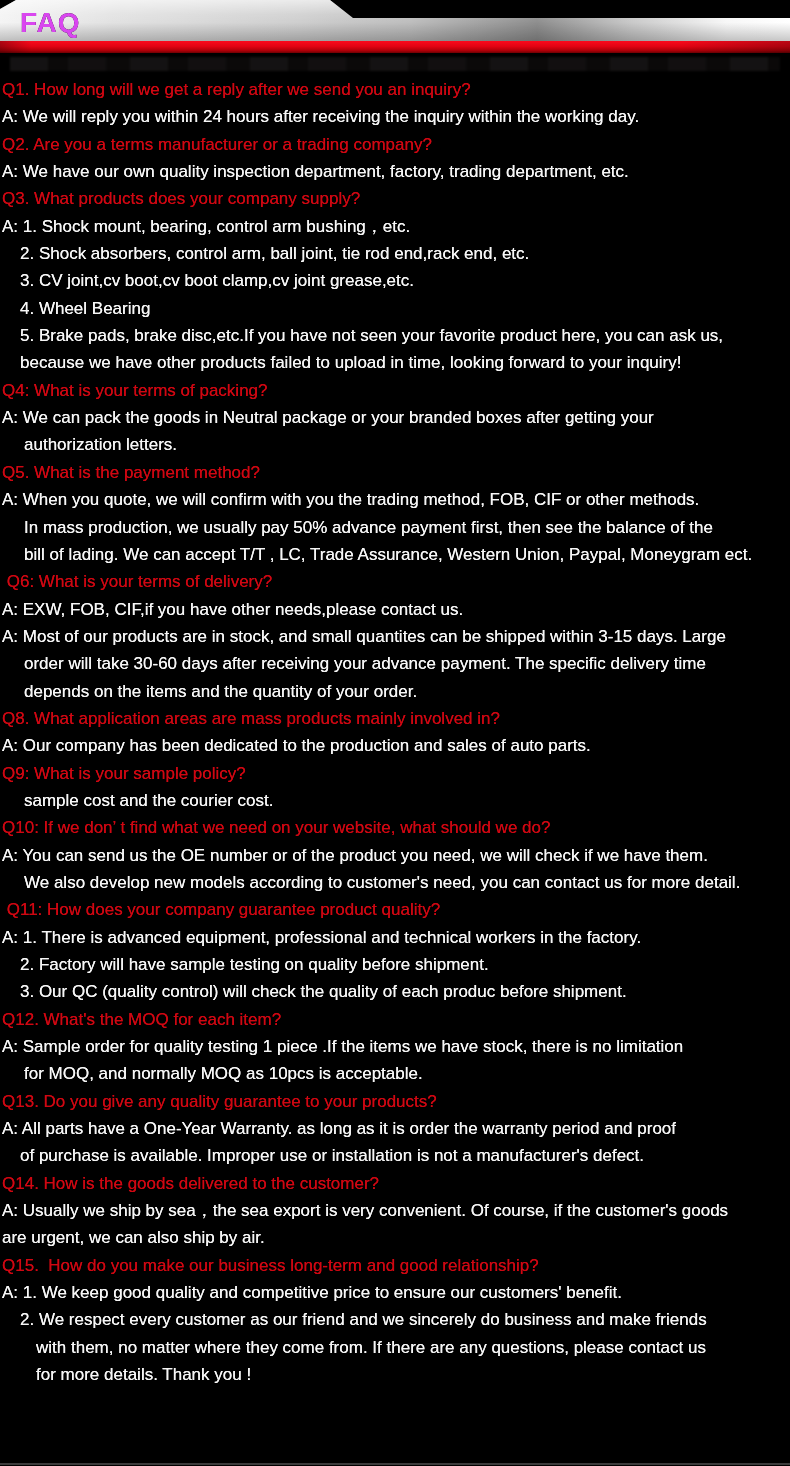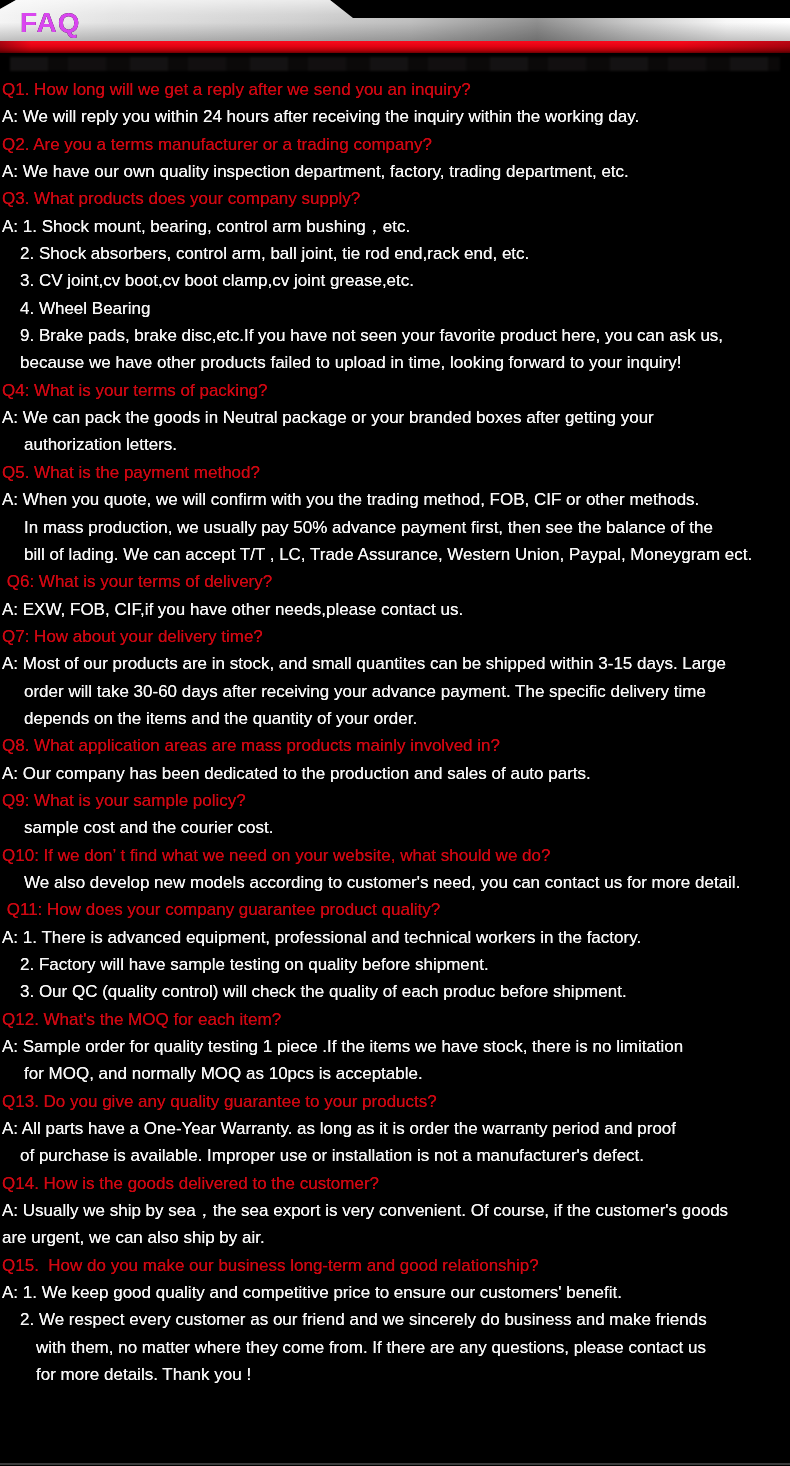--- a/index.html
+++ b/index.html
@@ -78,40 +78,40 @@
 <div class="content">
     <div class="line q ind0">Q1. How long will we get a reply after we send you an inquiry?</div>
     <div class="line a ind0">A: We will reply you within 24 hours after receiving the inquiry within the working day.</div>
     <div class="line q ind0">Q2. Are you a terms manufacturer or a trading company?</div>
     <div class="line a ind0">A: We have our own quality inspection department, factory, trading department, etc.</div>
     <div class="line q ind0">Q3. What products does your company supply?</div>
     <div class="line a ind0">A: 1. Shock mount, bearing, control arm bushing，etc.</div>
     <div class="line a ind1">2. Shock absorbers, control arm, ball joint, tie rod end,rack end, etc.</div>
     <div class="line a ind1">3. CV joint,cv boot,cv boot clamp,cv joint grease,etc.</div>
     <div class="line a ind1">4. Wheel Bearing</div>
-    <div class="line a ind1">9. Brake pads, brake disc,etc.If you have not seen your favorite product here, you can ask us,</div>
+    <div class="line a ind1">5. Brake pads, brake disc,etc.If you have not seen your favorite product here, you can ask us,</div>
     <div class="line a ind1">because we have other products failed to upload in time, looking forward to your inquiry!</div>
     <div class="line q ind0">Q4: What is your terms of packing?</div>
     <div class="line a ind0">A: We can pack the goods in Neutral package or your branded boxes after getting your</div>
     <div class="line a ind2">authorization letters.</div>
     <div class="line q ind0">Q5. What is the payment method?</div>
     <div class="line a ind0">A: When you quote, we will confirm with you the trading method, FOB, CIF or other methods.</div>
     <div class="line a ind2">In mass production, we usually pay 50% advance payment first, then see the balance of the</div>
     <div class="line a ind2">bill of lading. We can accept T/T , LC, Trade Assurance, Western Union, Paypal, Moneygram ect.</div>
     <div class="line q ind0"> Q6: What is your terms of delivery?</div>
     <div class="line a ind0">A: EXW, FOB, CIF,if you have other needs,please contact us.</div>
-    <div class="line q ind0">Q7: How about your delivery time?</div>
     <div class="line a ind0">A: Most of our products are in stock, and small quantites can be shipped within 3-15 days. Large</div>
     <div class="line a ind2">order will take 30-60 days after receiving your advance payment. The specific delivery time</div>
     <div class="line a ind2">depends on the items and the quantity of your order.</div>
     <div class="line q ind0">Q8. What application areas are mass products mainly involved in?</div>
     <div class="line a ind0">A: Our company has been dedicated to the production and sales of auto parts.</div>
     <div class="line q ind0">Q9: What is your sample policy?</div>
     <div class="line a ind2">sample cost and the courier cost.</div>
     <div class="line q ind0">Q10: If we don’ t find what we need on your website, what should we do?</div>
+    <div class="line a ind0">A: You can send us the OE number or of the product you need, we will check if we have them.</div>
     <div class="line a ind2">We also develop new models according to customer's need, you can contact us for more detail.</div>
     <div class="line q ind0"> Q11: How does your company guarantee product quality?</div>
     <div class="line a ind0">A: 1. There is advanced equipment, professional and technical workers in the factory.</div>
     <div class="line a ind1">2. Factory will have sample testing on quality before shipment.</div>
     <div class="line a ind1">3. Our QC (quality control) will check the quality of each produc before shipment.</div>
     <div class="line q ind0">Q12. What's the MOQ for each item?</div>
     <div class="line a ind0">A: Sample order for quality testing 1 piece .If the items we have stock, there is no limitation</div>
     <div class="line a ind2">for MOQ, and normally MOQ as 10pcs is acceptable.</div>
     <div class="line q ind0">Q13. Do you give any quality guarantee to your products?</div>
     <div class="line a ind0">A: All parts have a One-Year Warranty. as long as it is order the warranty period and proof</div>

